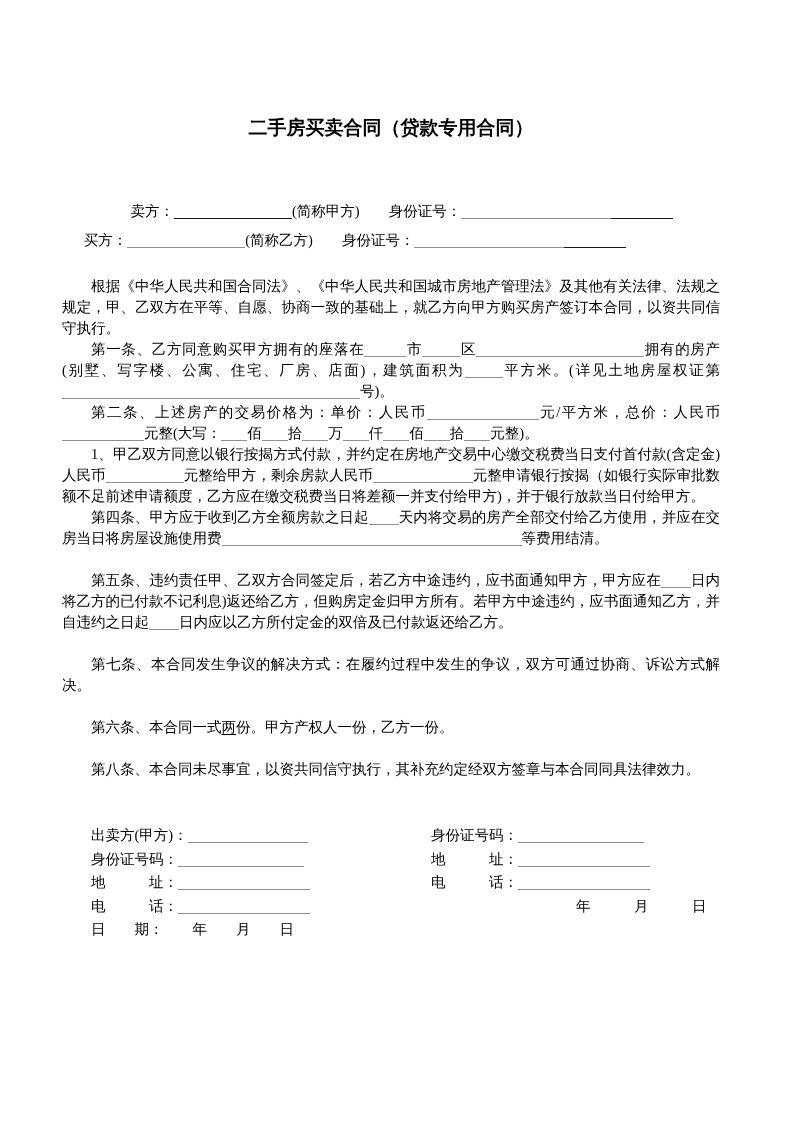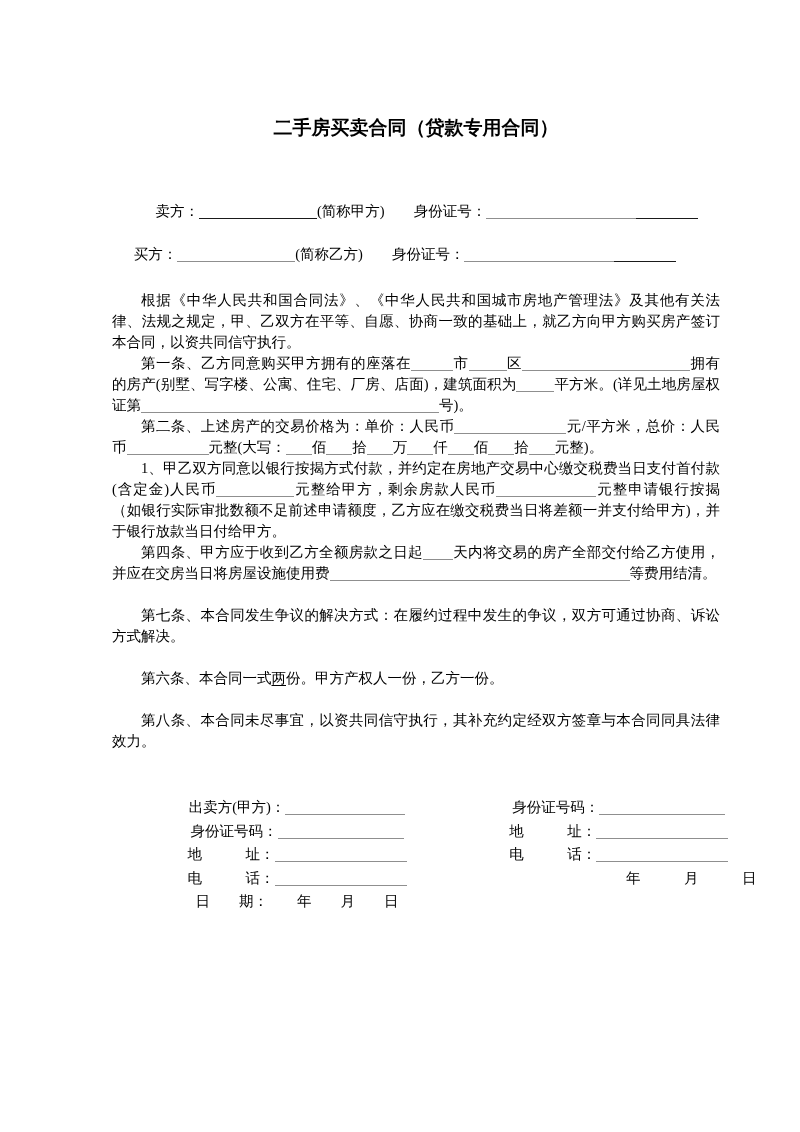--- a/index.html
+++ b/index.html
@@ -4,49 +4,49 @@
 <style>
   html, body { margin: 0; padding: 0; }
   body {
     width: 800px; height: 1132px;
     background: #ffffff; color: #000000;
     font-family: "Liberation Serif", "DejaVu Serif", serif;
   }
   .page {
     box-sizing: border-box;
     width: 800px; height: 1012px;
-    padding: 114px 80px 0 112px;
+    padding: 114px 80px 0 62px;
     overflow: hidden;
   }
   .title {
     font-size: 19px; font-weight: 700;
     text-align: center; margin: 0; line-height: 27px;
   }
   .party {
     font-size: 14.5px; line-height: 20px;
     margin: 0; text-indent: 1.5em; white-space: nowrap;
   }
   .party-seller { margin-top: 60px; text-align: center; }
-  .party-buyer  { margin-top: 23px; }
+  .party-buyer  { margin-top: 9px; }
   .para {
     font-size: 14.5px; line-height: 21px;
     margin: 0; text-align: justify;
   }
   .indent { text-indent: 2em; }
   .gap-lg { margin-top: 26px; }
   .sp     { margin-top: 21px; }
   .bl {
     display: inline-block;
     height: 14px;
     border-bottom: 1px solid #8f8f8f;
     vertical-align: -3px;
   }
   .bl.dark { border-bottom-color: #1a1a1a; }
   .ut { text-decoration: underline; text-underline-offset: 2px; }
-  .sig { display: flex; margin-top: 44px; font-size: 14.5px; text-align: center; }
+  .sig { display: flex; margin-top: 44px; font-size: 14.5px; }
   .sig p { margin: 0; line-height: 23.5px; white-space: nowrap; }
   .sig-left  { margin-left: 29px; width: 312px; flex: none; }
   .sig-right { margin-left: 28px; flex: 1; }
   .sig-date { margin-top: 7px; }
   .sig-right .sig-date { padding-left: 145px; }
 </style>
 </head>
 <body>
 
 <div class="page">
@@ -54,20 +54,21 @@
   <h1 class="title">二手房买卖合同（贷款专用合同）</h1>
 
   <p class="party party-seller">卖方：<span class="bl dark" style="width: 118px;"></span>(简称甲方)　　身份证号：<span class="bl" style="width: 150px;"></span><span class="bl dark" style="width: 62px;"></span></p>
   <p class="party party-buyer">买方：<span class="bl" style="width: 118px;"></span>(简称乙方)　　身份证号：<span class="bl" style="width: 150px;"></span><span class="bl dark" style="width: 62px;"></span></p>
 
   <p class="para indent gap-lg">根据《中华人民共和国合同法》、《中华人民共和国城市房地产管理法》及其他有关法律、法规之规定，甲、乙双方在平等、自愿、协商一致的基础上，就乙方向甲方购买房产签订本合同，以资共同信守执行。</p>
   <p class="para indent">第一条、乙方同意购买甲方拥有的座落在<span class="bl" style="width: 42px;"></span>市<span class="bl" style="width: 38px;"></span>区<span class="bl" style="width: 168px;"></span>拥有的房产(别墅、写字楼、公寓、住宅、厂房、店面)，建筑面积为<span class="bl" style="width: 38px;"></span>平方米。(详见土地房屋权证第<span class="bl" style="width: 298px;"></span>号)。</p>
   <p class="para indent">第二条、上述房产的交易价格为：单价：人民币<span class="bl" style="width: 112px;"></span>元/平方米，总价：人民币<span class="bl" style="width: 82px;"></span>元整(大写：<span class="bl" style="width: 26px;"></span>佰<span class="bl" style="width: 26px;"></span>拾<span class="bl" style="width: 26px;"></span>万<span class="bl" style="width: 26px;"></span>仟<span class="bl" style="width: 26px;"></span>佰<span class="bl" style="width: 26px;"></span>拾<span class="bl" style="width: 26px;"></span>元整)。</p>
   <p class="para indent">1、甲乙双方同意以银行按揭方式付款，并约定在房地产交易中心缴交税费当日支付首付款(含定金)人民币<span class="bl" style="width: 78px;"></span>元整给甲方，剩余房款人民币<span class="bl" style="width: 100px;"></span>元整申请银行按揭（如银行实际审批数额不足前述申请额度，乙方应在缴交税费当日将差额一并支付给甲方)，并于银行放款当日付给甲方。</p>
   <p class="para indent">第四条、甲方应于收到乙方全额房款之日起<span class="bl" style="width: 30px;"></span>天内将交易的房产全部交付给乙方使用，并应在交房当日将房屋设施使用费<span class="bl" style="width: 300px;"></span>等费用结清。</p>
+  <p class="para indent sp">第五条、违约责任甲、乙双方合同签定后，若乙方中途违约，应书面通知甲方，甲方应在<span class="bl" style="width: 30px;"></span>日内将乙方的已付款不记利息)返还给乙方，但购房定金归甲方所有。若甲方中途违约，应书面通知乙方，并自违约之日起<span class="bl" style="width: 30px;"></span>日内应以乙方所付定金的双倍及已付款返还给乙方。</p>
   <p class="para indent sp">第七条、本合同发生争议的解决方式：在履约过程中发生的争议，双方可通过协商、诉讼方式解决。</p>
   <p class="para indent sp">第六条、本合同一式<span class="ut">两</span>份。甲方产权人一份，乙方一份。</p>
   <p class="para indent sp">第八条、本合同未尽事宜，以资共同信守执行，其补充约定经双方签章与本合同同具法律效力。</p>
 
   <div class="sig">
     <div class="sig-left">
       <p>出卖方(甲方)：<span class="bl" style="width: 120px;"></span></p>
       <p>身份证号码：<span class="bl" style="width: 126px;"></span></p>
       <p>地　　　址：<span class="bl" style="width: 132px;"></span></p>
       <p>电　　　话：<span class="bl" style="width: 132px;"></span></p>

